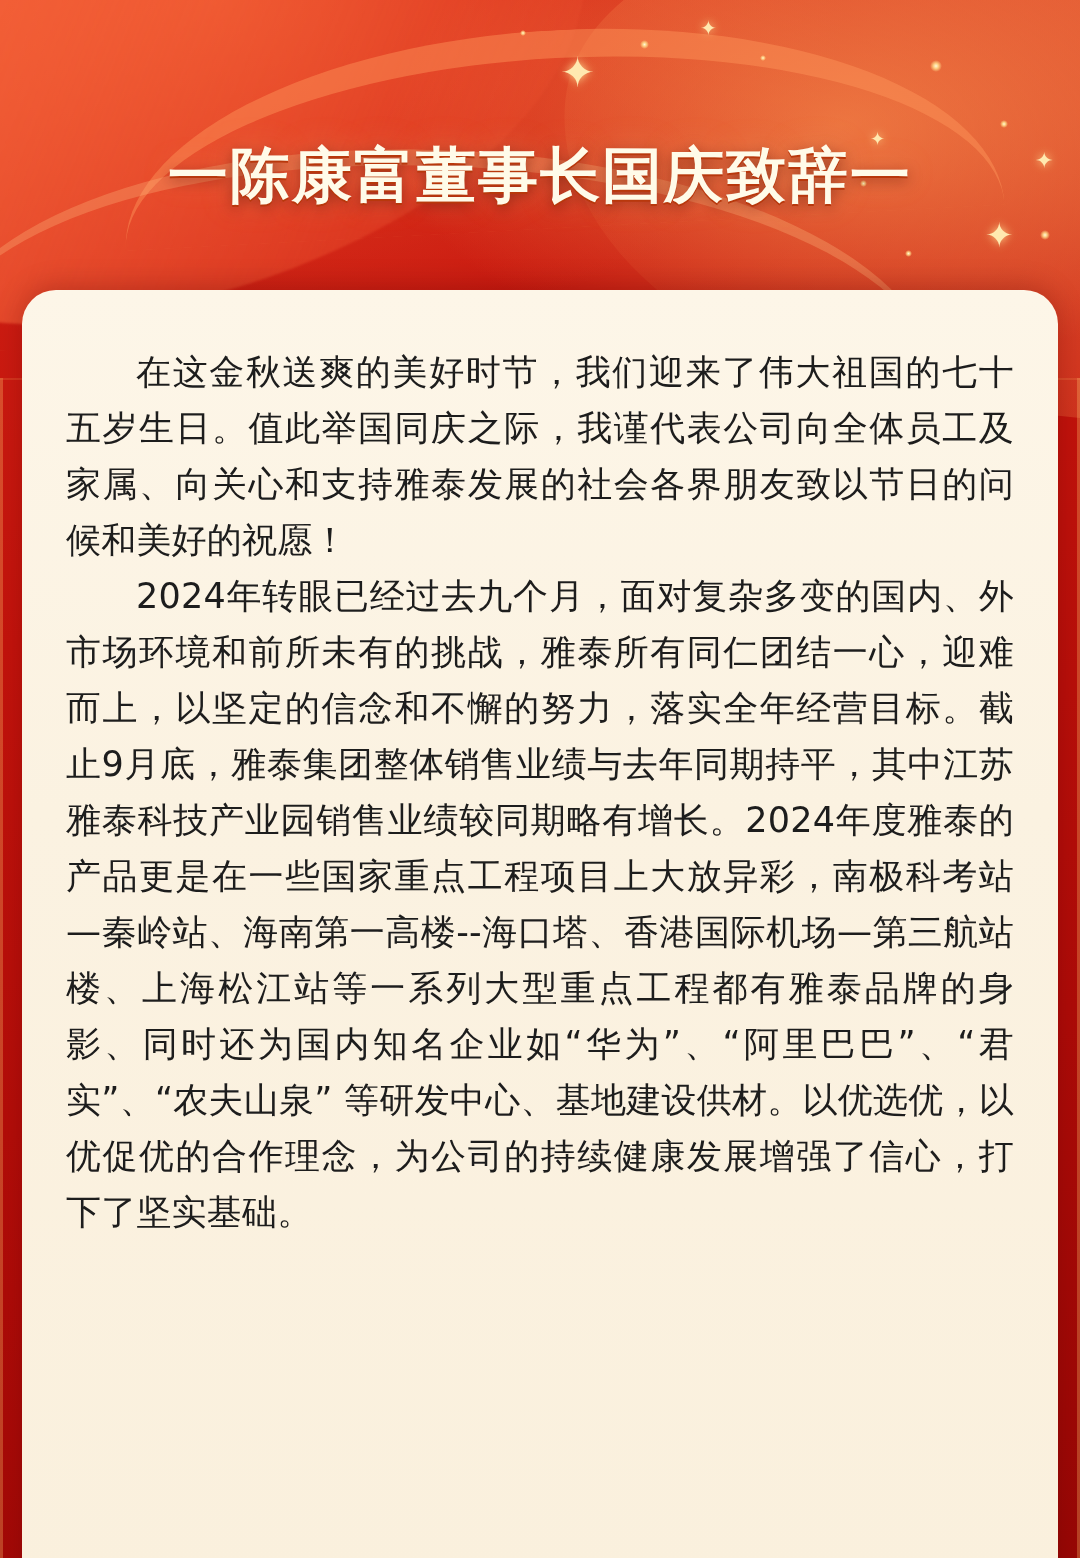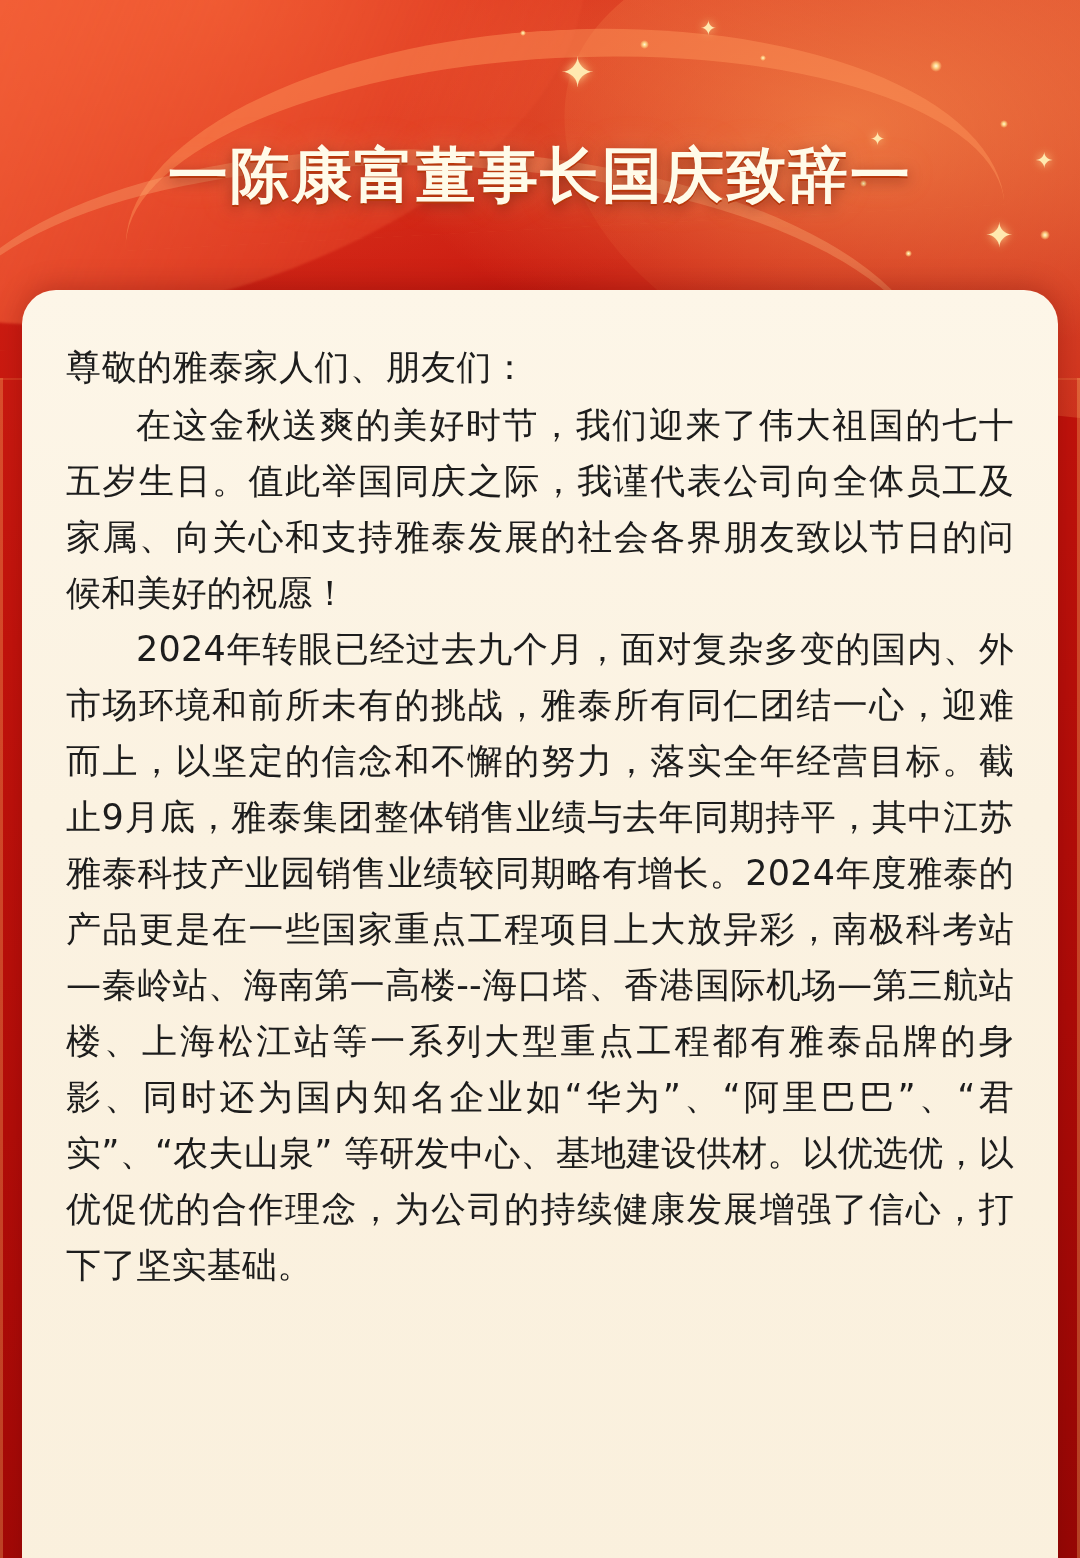--- a/index.html
+++ b/index.html
@@ -190,19 +190,18 @@
   <div class="star" style="left:1035px; top:150px; font-size:22px;">✦</div>
   <div class="star" style="left:700px; top:18px; font-size:20px;">✦</div>
   <div class="star" style="left:870px; top:130px; font-size:18px;">✦</div>
 
   <div class="title-wrap">
     <h1 class="title">一陈康富董事长国庆致辞一</h1>
   </div>
 
   <div class="card">
     <div class="card-inner">
-      <p class="salutation">尊敬的雅泰家人们、朋友们：</p>
       <p class="para">在这金秋送爽的美好时节，我们迎来了伟大祖国的七十五岁生日。值此举国同庆之际，我谨代表公司向全体员工及家属、向关心和支持雅泰发展的社会各界朋友致以节日的问候和美好的祝愿！</p>
       <p class="para">2024年转眼已经过去九个月，面对复杂多变的国内、外市场环境和前所未有的挑战，雅泰所有同仁团结一心，迎难而上，以坚定的信念和不懈的努力，落实全年经营目标。截止9月底，雅泰集团整体销售业绩与去年同期持平，其中江苏雅泰科技产业园销售业绩较同期略有增长。2024年度雅泰的产品更是在一些国家重点工程项目上大放异彩，南极科考站—秦岭站、海南第一高楼--海口塔、香港国际机场—第三航站楼、上海松江站等一系列大型重点工程都有雅泰品牌的身影、同时还为国内知名企业如“华为”、“阿里巴巴”、“君实”、“农夫山泉” 等研发中心、基地建设供材。以优选优，以优促优的合作理念，为公司的持续健康发展增强了信心，打下了坚实基础。</p>
     </div>
   </div>
 
 </div>
 
 </body></html>

